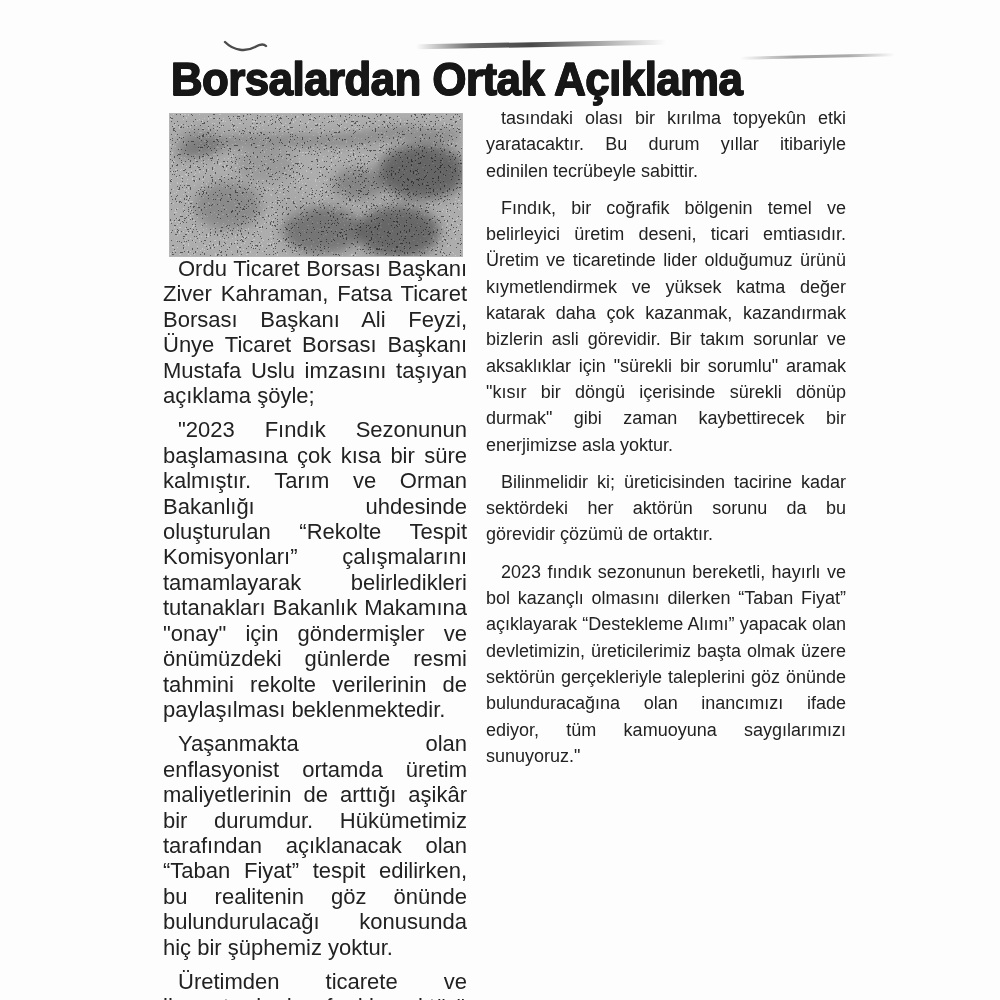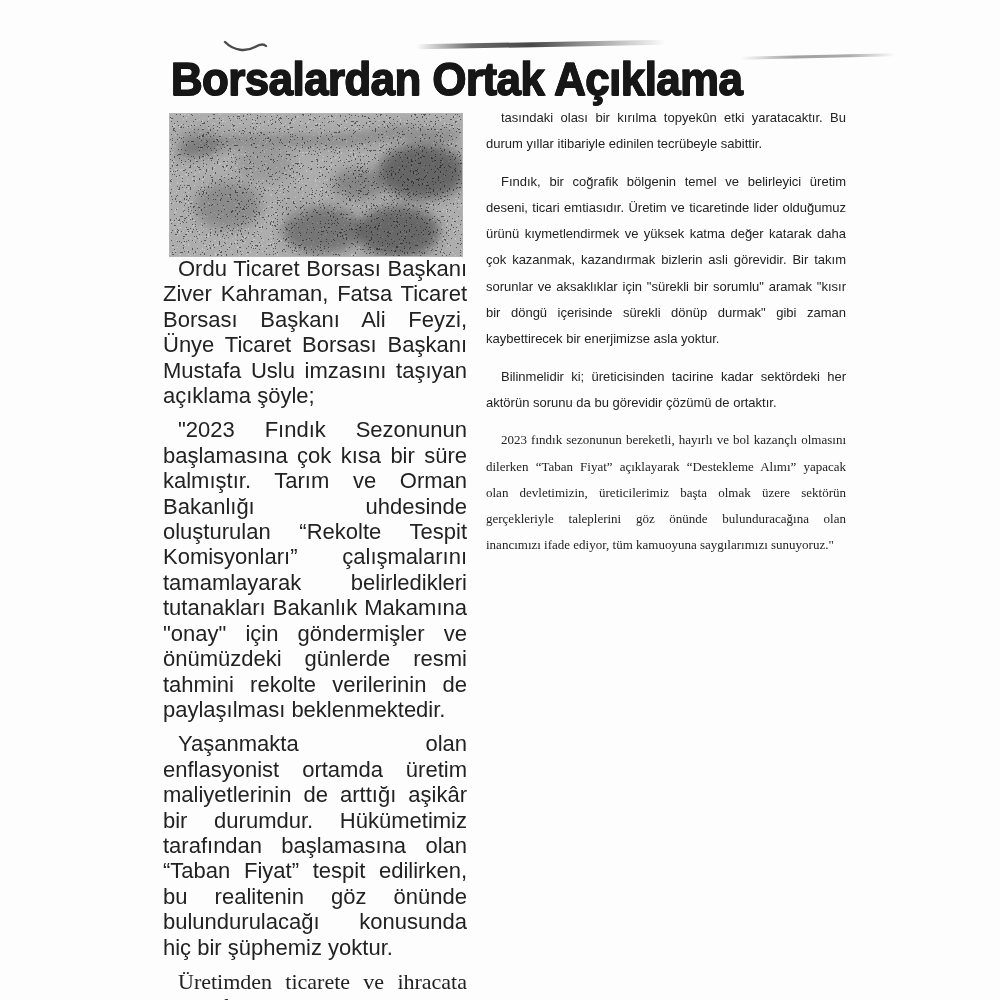--- a/index.html
+++ b/index.html
@@ -37,25 +37,25 @@
     position:absolute;left:170px;top:114px;width:292px;height:142px;
     outline:1px solid #b5b5b5;
   }
   .col{position:absolute;text-align:justify;}
   .col-left{
     left:163px;top:256px;width:304px;
     font-size:22px;line-height:25.4px;
   }
   .col-right{
     left:486px;top:105px;width:360px;
-    font-size:13px;line-height:26.3px;
+    font-size:18px;line-height:26.3px;
   }
   .col p{margin:0 0 9px 0;text-indent:15px;}
   .col-right p{margin-bottom:11px;}
-  .col p:last-child{margin-bottom:0;font-family:Liberation Serif, serif;}
+  .col p:last-child{margin-bottom:0;}
 </style>
 <title>Borsalardan Ortak Açıklama</title></head>
 <body>
 
 <div class="page">
 
   <svg class="squiggle" viewBox="0 0 46 20" aria-hidden="true">
     <path d="M3,6 C12,15 24,16 33,11 C38,8 42,8 44,10" stroke="#2b2b2b" stroke-width="2.4" fill="none" stroke-linecap="round" opacity="0.85"></path>
   </svg>
   <div class="smudge smudge-1"></div>
@@ -89,21 +89,21 @@
       <ellipse cx="188" cy="70" rx="26" ry="16" fill="#606060" opacity="0.45"></ellipse>
       <ellipse cx="30" cy="30" rx="22" ry="14" fill="#6d6d6d" opacity="0.45"></ellipse>
       <ellipse cx="120" cy="85" rx="22" ry="14" fill="#bdbdbd" opacity="0.6"></ellipse>
     </g>
     <rect x="0" y="0" width="292" height="142" filter="url(#grain)" opacity="0.55" style="mix-blend-mode:multiply"></rect>
   </svg>
 
   <div class="col col-left">
       <p>Ordu Ticaret Borsası Başkanı Ziver Kahraman, Fatsa Ticaret Borsası Başkanı Ali Feyzi, Ünye Ticaret Borsası Başkanı Mustafa Uslu imzasını taşıyan açıklama şöyle;</p>
       <p>"2023 Fındık Sezonunun başlamasına çok kısa bir süre kalmıştır. Tarım ve Orman Bakanlığı uhdesinde oluşturulan “Rekolte Tespit Komisyonları” çalışmalarını tamamlayarak belirledikleri tutanakları Bakanlık Makamına "onay" için göndermişler ve önümüzdeki günlerde resmi tahmini rekolte verilerinin de paylaşılması beklenmektedir.</p>
-      <p>Yaşanmakta olan enflasyonist ortamda üretim maliyetlerinin de arttığı aşikâr bir durumdur. Hükümetimiz tarafından başlamasına olan “Taban Fiyat” tespit edilirken, bu realitenin göz önünde bulundurulacağı konusunda hiç bir şüphemiz yoktur.</p>
+      <p>Yaşanmakta olan enflasyonist ortamda üretim maliyetlerinin de arttığı aşikâr bir durumdur. Hükümetimiz tarafından açıklanacak olan “Taban Fiyat” tespit edilirken, bu realitenin göz önünde bulundurulacağı konusunda hiç bir şüphemiz yoktur.</p>
       <p>Üretimden ticarete ve ihracata kadar fındık sektörü bir bütünlük arz etmekte ve birbiriyle entegre çalışmaktadır. Sektörün herhangi bir nok-</p>
     </div>
   <div class="col col-right">
       <p>tasındaki olası bir kırılma topyekûn etki yaratacaktır. Bu durum yıllar itibariyle edinilen tecrübeyle sabittir.</p>
       <p>Fındık, bir coğrafik bölgenin temel ve belirleyici üretim deseni, ticari emtiasıdır. Üretim ve ticaretinde lider olduğumuz ürünü kıymetlendirmek ve yüksek katma değer katarak daha çok kazanmak, kazandırmak bizlerin asli görevidir. Bir takım sorunlar ve aksaklıklar için "sürekli bir sorumlu" aramak "kısır bir döngü içerisinde sürekli dönüp durmak" gibi zaman kaybettirecek bir enerjimizse asla yoktur.</p>
       <p>Bilinmelidir ki; üreticisinden tacirine kadar sektördeki her aktörün sorunu da bu görevidir çözümü de ortaktır.</p>
       <p>2023 fındık sezonunun bereketli, hayırlı ve bol kazançlı olmasını dilerken “Taban Fiyat” açıklayarak “Destekleme Alımı” yapacak olan devletimizin, üreticilerimiz başta olmak üzere sektörün gerçekleriyle taleplerini göz önünde bulunduracağına olan inancımızı ifade ediyor, tüm kamuoyuna saygılarımızı sunuyoruz."</p>
     </div>
 
 </div>

